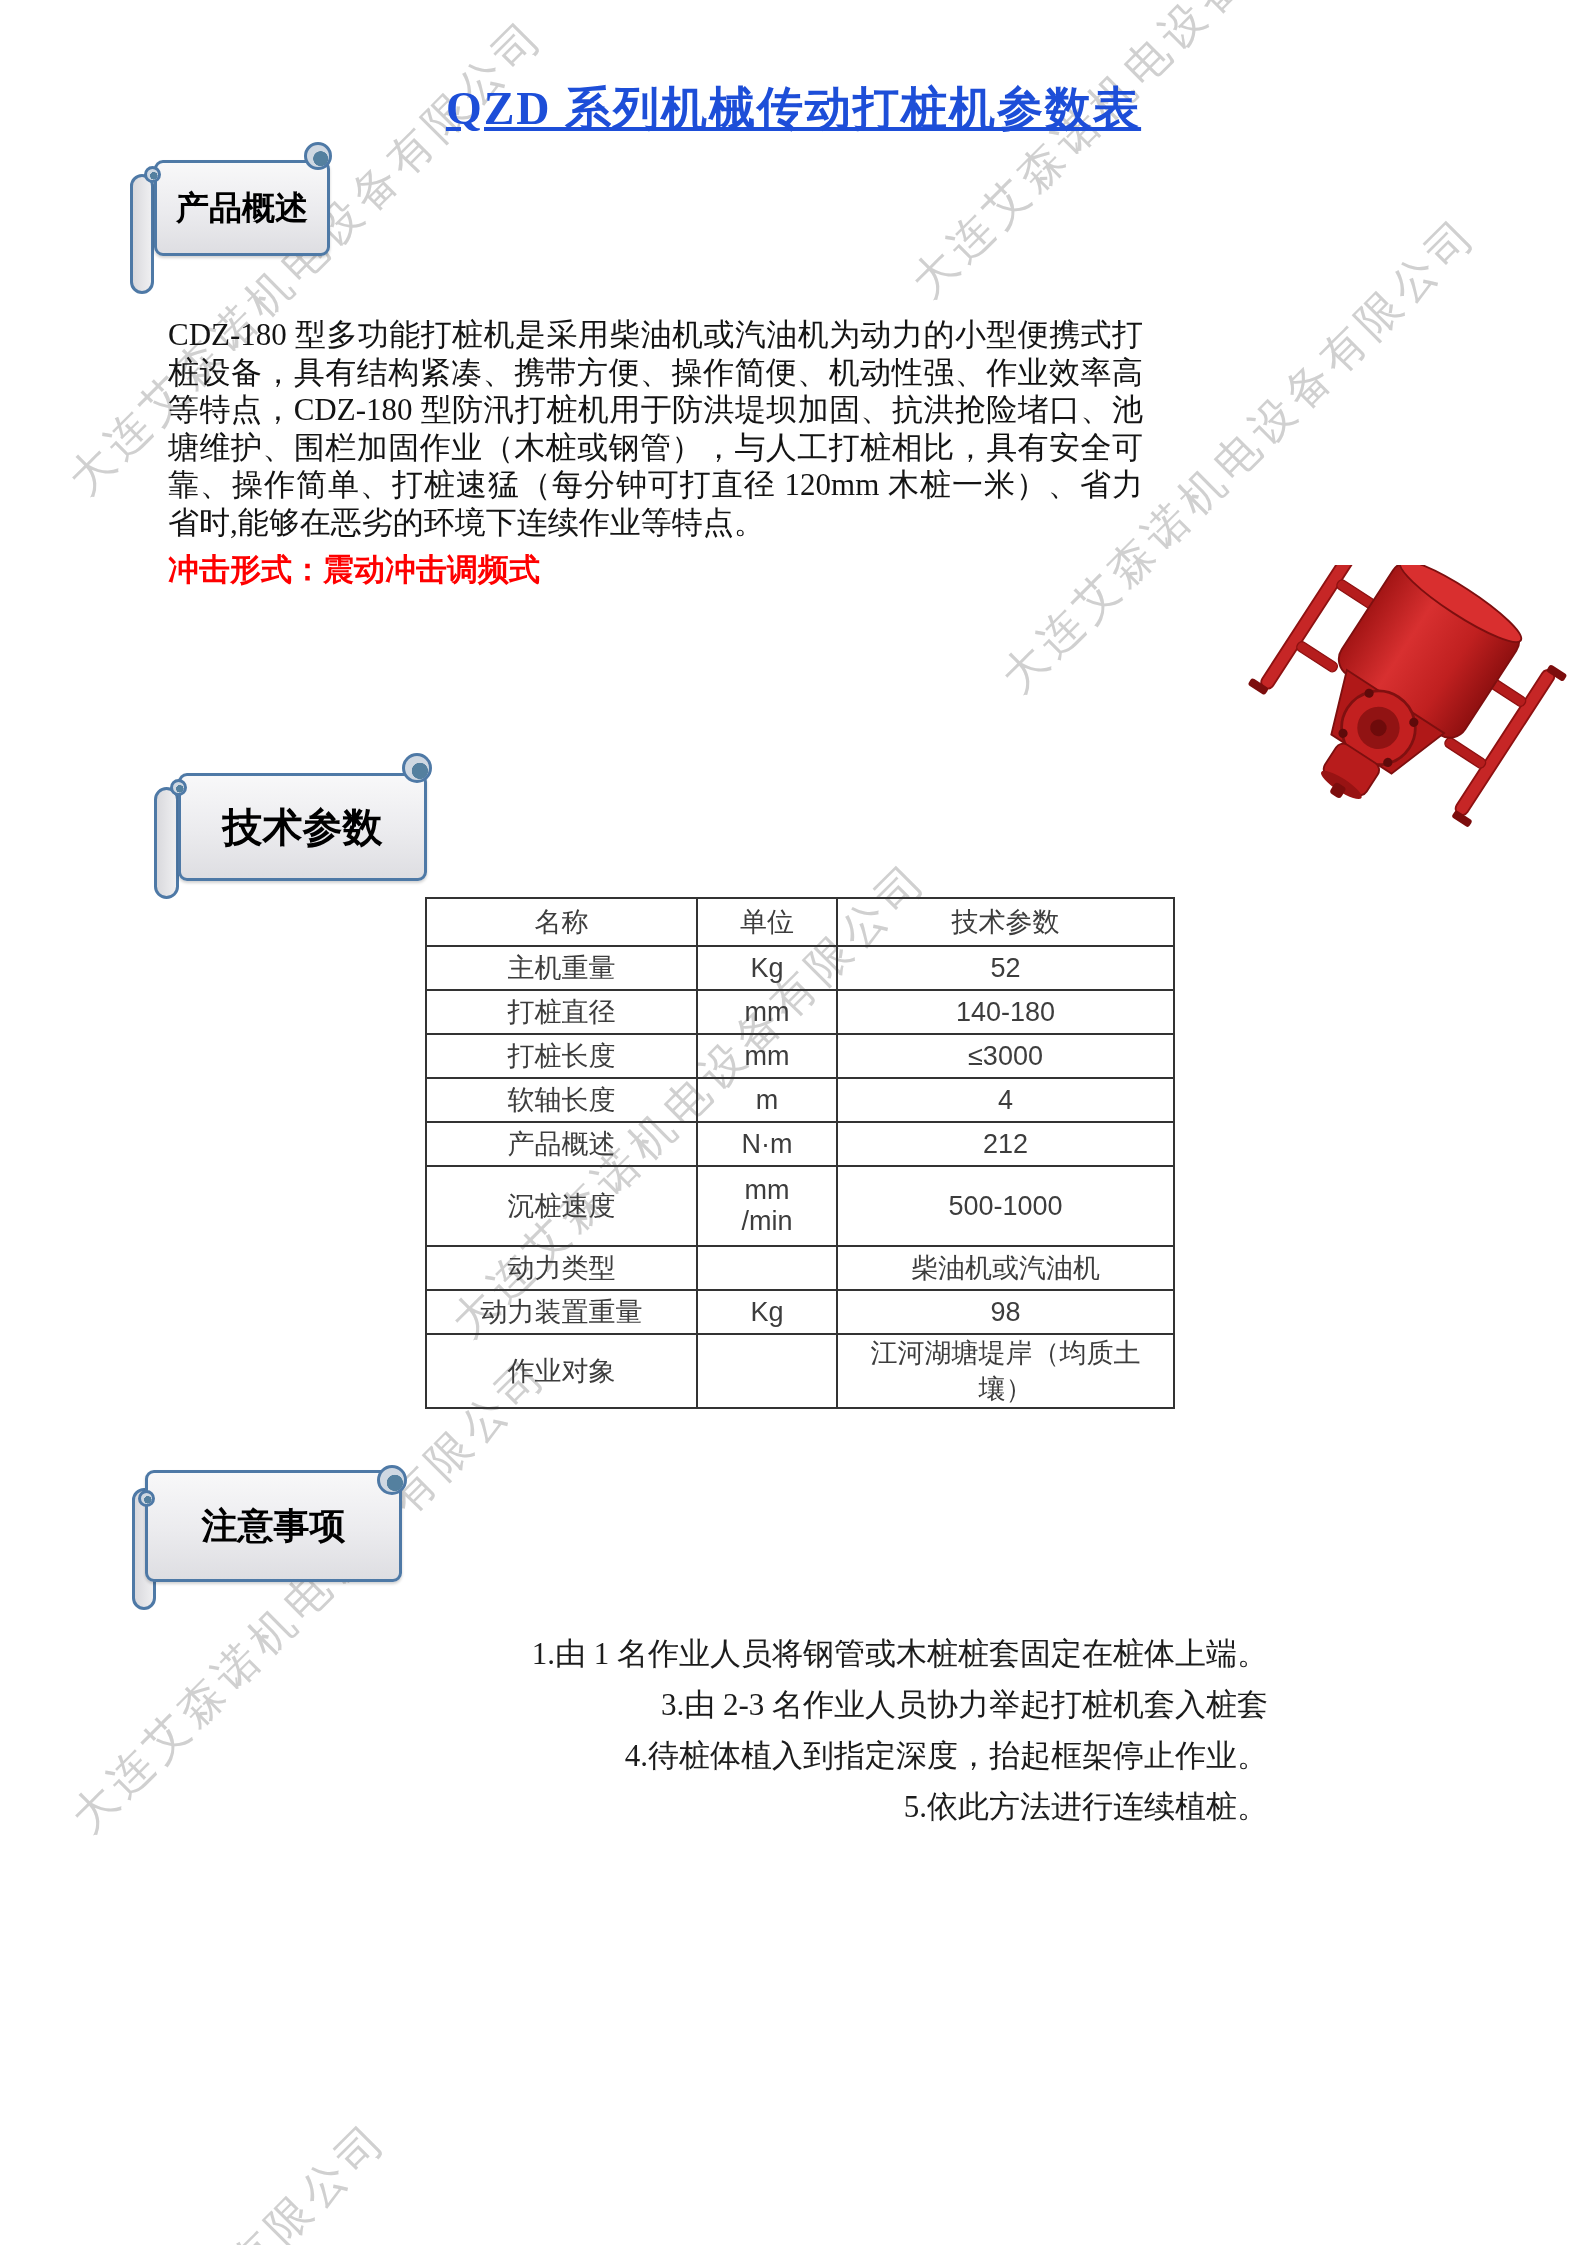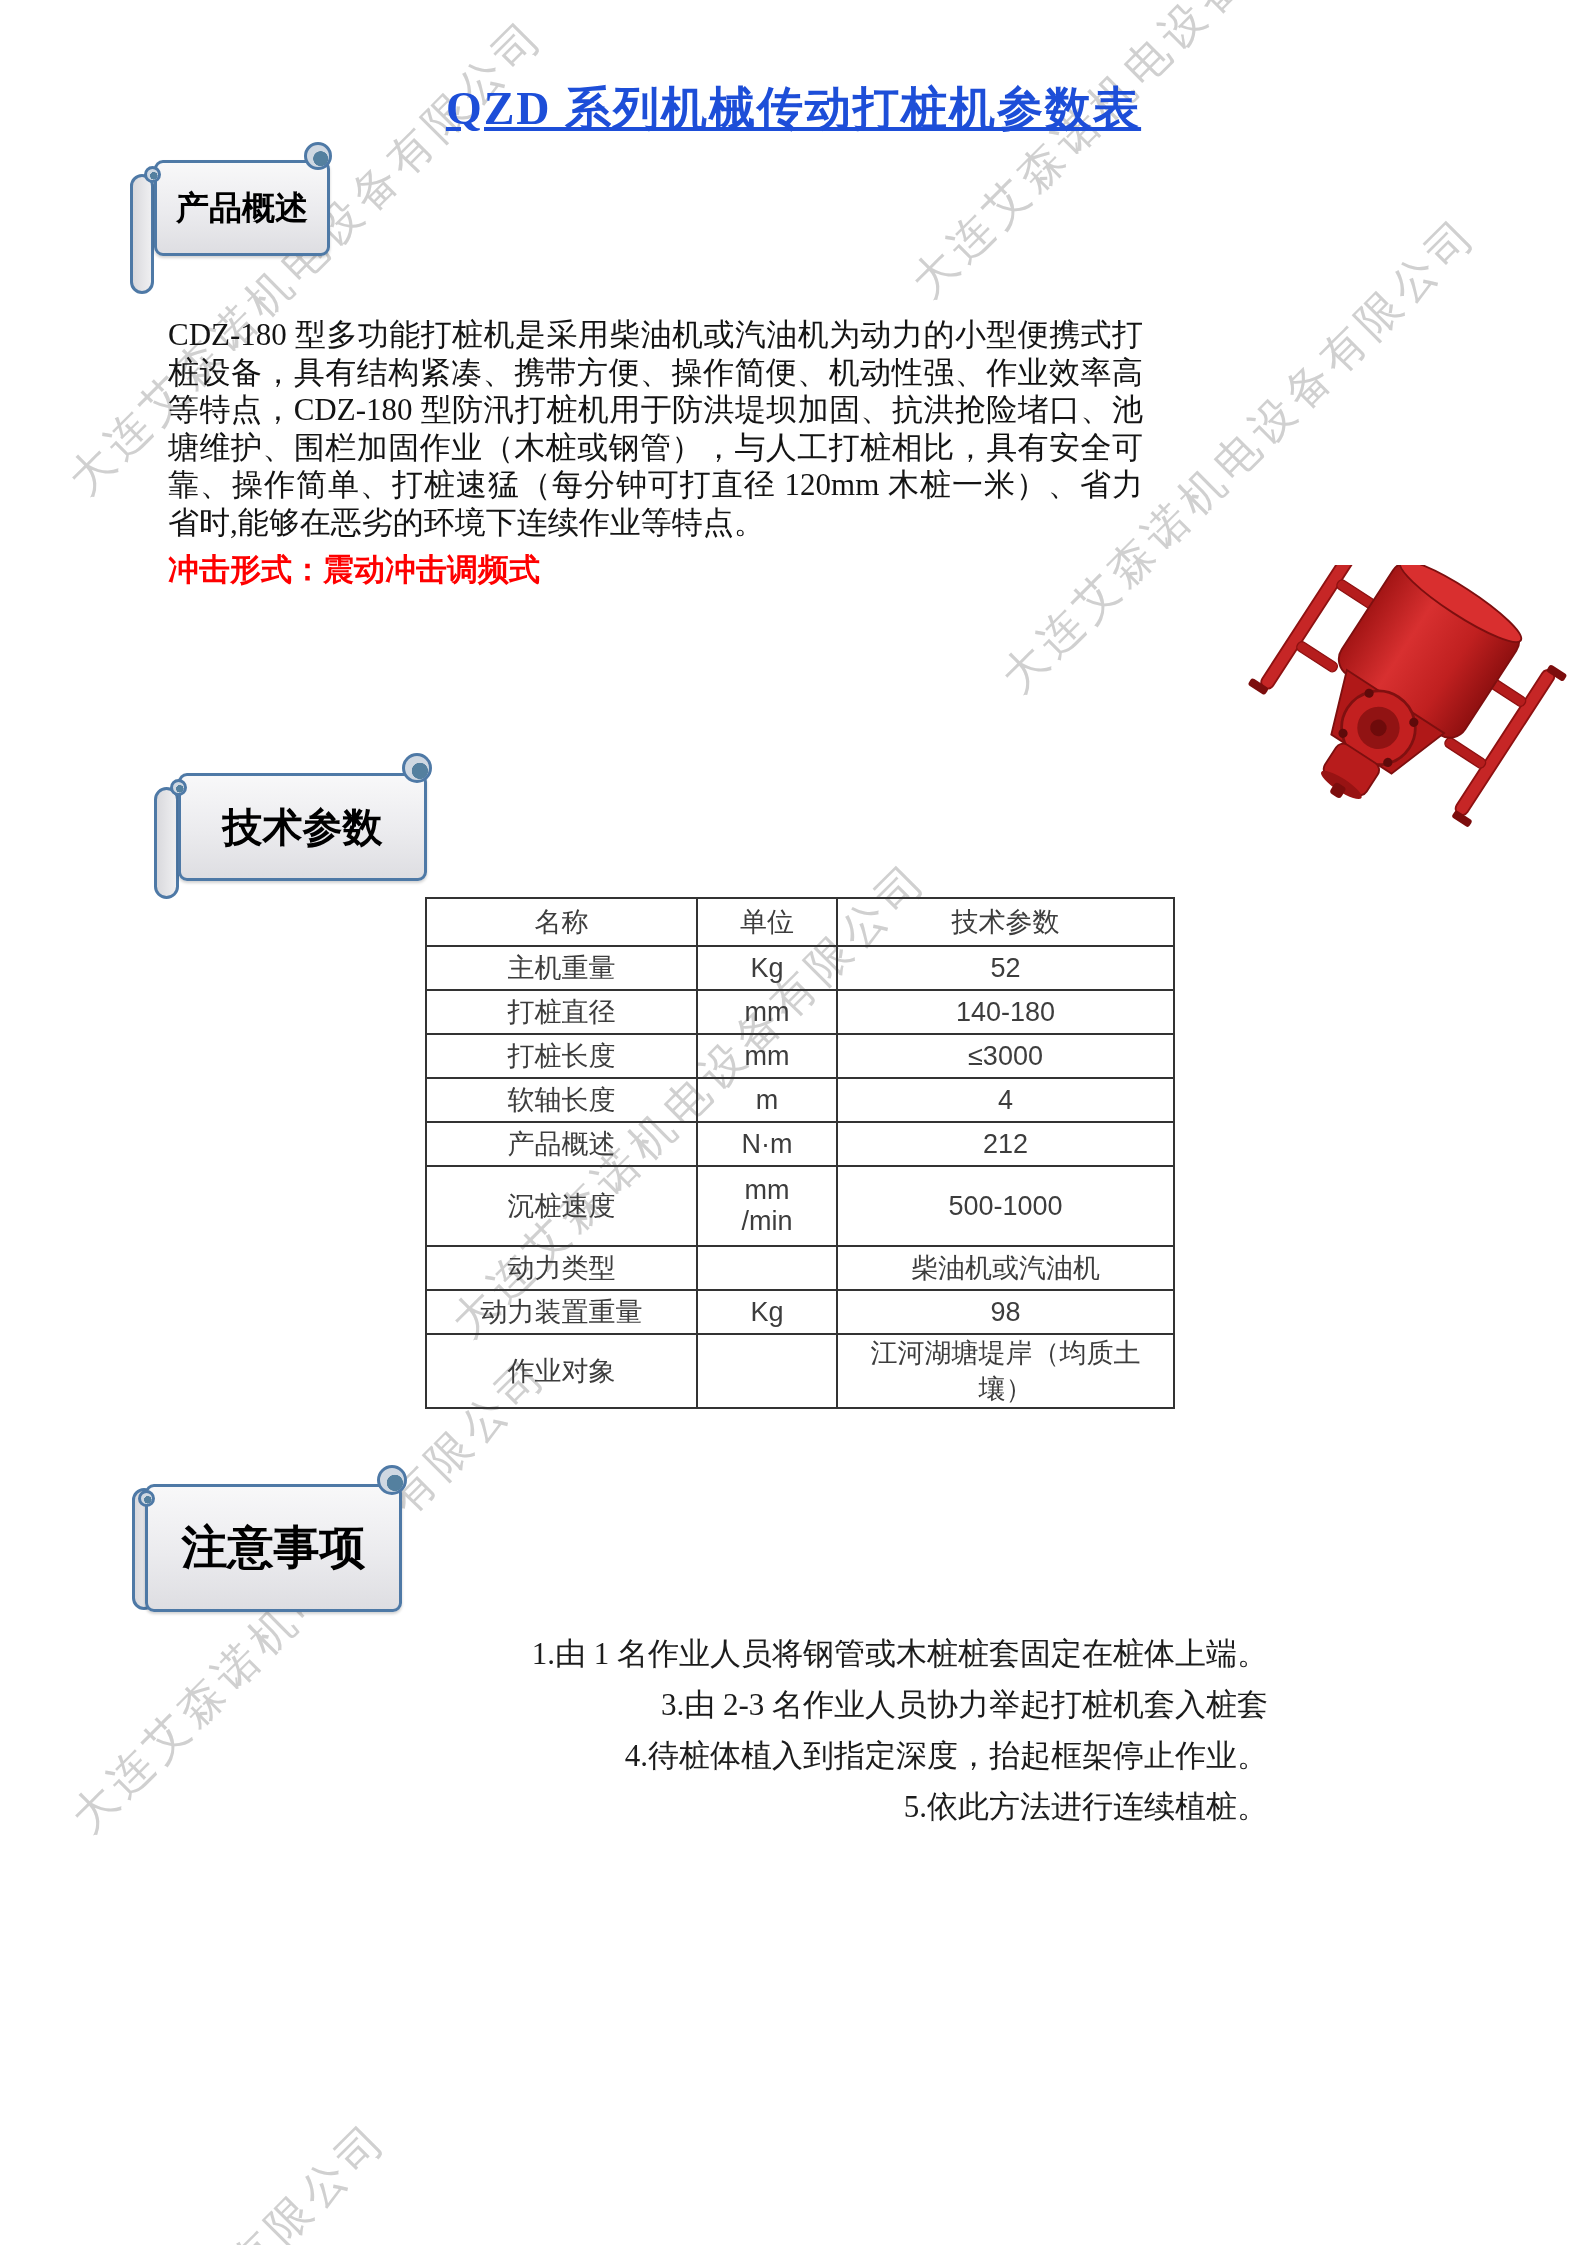--- a/index.html
+++ b/index.html
@@ -43,21 +43,21 @@
   .b1 .rect{left:26px;top:20px;width:176px;height:96px;font-size:33px;}
   .b1 .curl{left:176px;top:2px;width:28px;height:28px;}
   .b1 .curl2{left:16px;top:26px;width:17px;height:17px;}
   .b2{left:150px;top:735px;width:288px;height:166px;}
   .b2 .ribbon{left:4px;top:52px;width:25px;height:112px;}
   .b2 .rect{left:28px;top:38px;width:249px;height:108px;font-size:40px;}
   .b2 .curl{left:252px;top:18px;width:30px;height:30px;}
   .b2 .curl2{left:20px;top:44px;width:17px;height:17px;}
   .b3{left:132px;top:1450px;width:282px;height:162px;}
   .b3 .ribbon{left:0px;top:38px;width:24px;height:122px;}
-  .b3 .rect{left:13px;top:34px;width:257px;height:128px;font-size:46px;}
+  .b3 .rect{left:13px;top:20px;width:257px;height:112px;font-size:36px;}
   .b3 .curl{left:245px;top:15px;width:30px;height:30px;}
   .b3 .curl2{left:6px;top:40px;width:17px;height:17px;}
   
   .para{
     position:absolute;left:168px;top:316px;width:975px;
     font-size:31px;line-height:37.6px;text-align:justify;color:#141414;
   }
   .impact-note{
     position:absolute;left:168px;top:549px;width:975px;
     font-size:31px;font-weight:bold;color:#fe0000;

